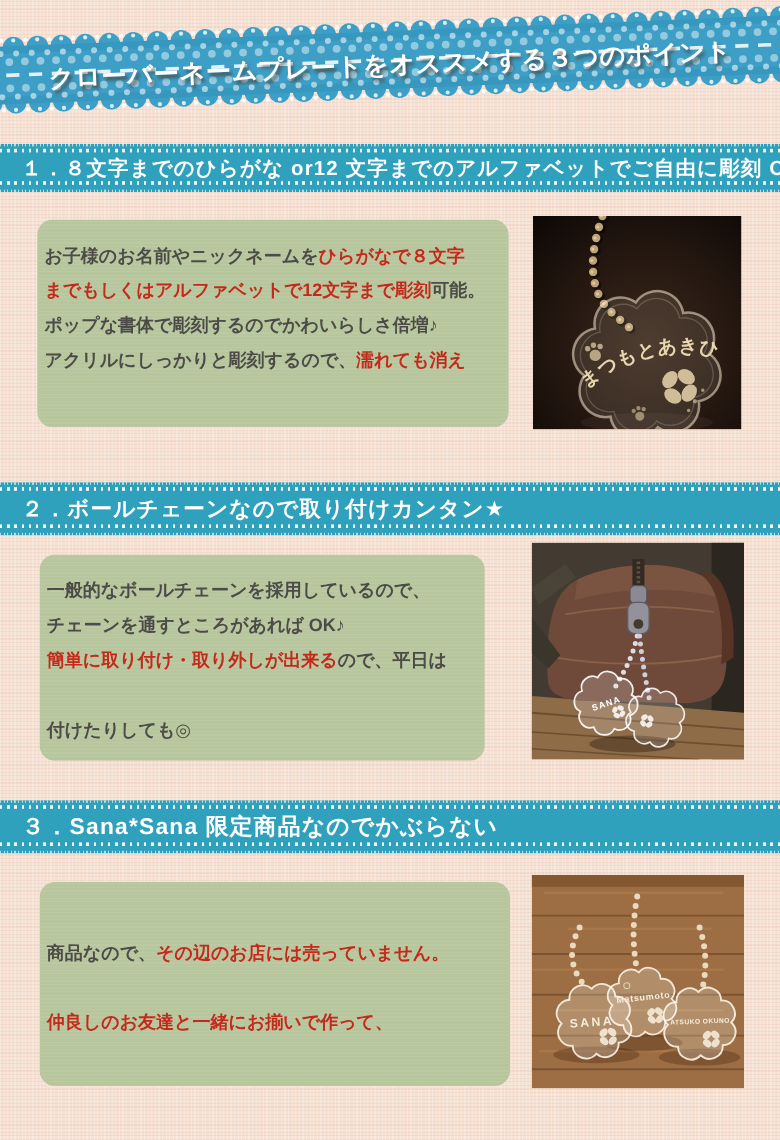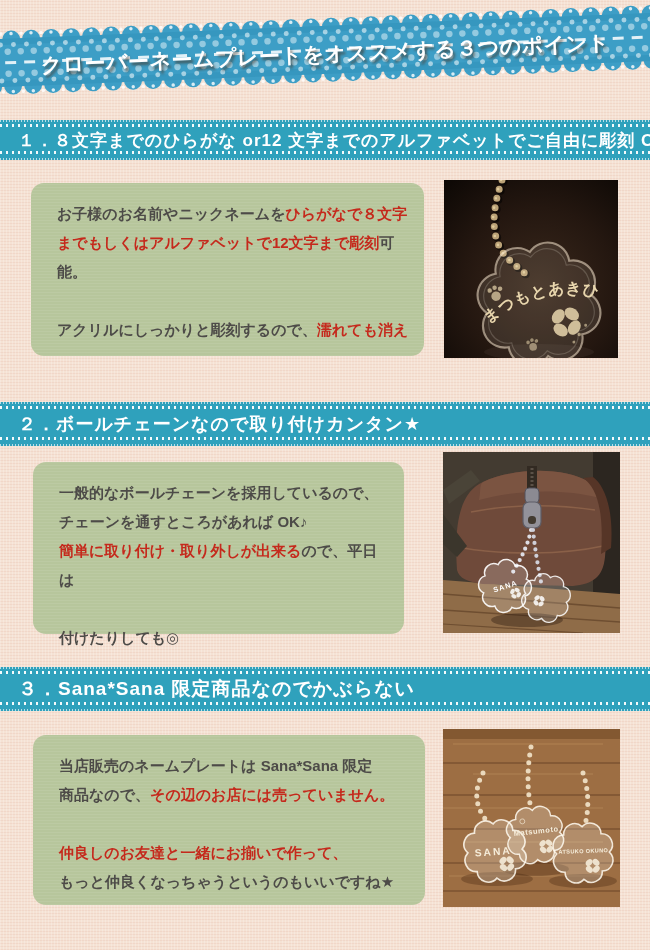--- a/index.html
+++ b/index.html
@@ -31,21 +31,21 @@
      background-repeat:no-repeat;
      display:flex;align-items:center;color:#fff;font-weight:bold;
      letter-spacing:1px;padding-left:18px;box-sizing:border-box;white-space:nowrap;}
   .banner1{top:120px;height:40px;font-size:17px;}
   .banner2{top:402px;font-size:18px;}
   .banner3{top:667px;font-size:19px;}
 
   
   .greenbox{position:absolute;background:#b7c69c;border-radius:13px;
      background-image:repeating-linear-gradient(0deg, rgba(255,255,255,.07) 0 1px, rgba(0,0,0,0) 1px 3px);
-     box-sizing:border-box;padding:16px 12px 0 26px;
+     box-sizing:border-box;padding:16px 12px 0 6px;
      font-size:15px;font-weight:bold;line-height:29px;color:#4d4b48;}
   .greenbox .em{color:#c5291c;}
   .box1{left:31px;top:183px;width:393px;height:173px;}
   .box2{left:33px;top:462px;width:371px;height:172px;}
   .box3{left:33px;top:735px;width:392px;height:170px;}
 
   
   .photo{position:absolute;overflow:hidden;}
   .photo svg{display:block;}
   .photo1{left:444px;top:180px;width:174px;height:178px;}
@@ -73,21 +73,21 @@
       <path d="M0,44 H678" stroke="#ffffff" stroke-width="3" stroke-dasharray="11 8" fill="none" opacity=".85"></path>
     </svg>
     <span class="ribbon-title">クローバーネームプレートをオススメする３つのポイント</span>
   </div>
 
   <div class="banner banner1">
     <span>１．８文字までのひらがな or12 文字までのアルファベットでご自由に彫刻 OK</span>
   </div>
 
   <div class="greenbox box1">
-    <span><span>お子様のお名前やニックネームを</span><span class="em">ひらがなで８文字</span><br><span class="em">までもしくはアルファベットで12文字まで彫刻</span><span>可能。</span><br><br><span>アクリルにしっかりと彫刻するので、</span><span class="em">濡れても消え</span><br></span>
+    <span><span>お子様のお名前やニックネームを</span><span class="em">ひらがなで８文字</span><br><span class="em">までもしくはアルファベットで12文字まで彫刻</span><span>可能。</span><br><span>ポップな書体で彫刻するのでかわいらしさ倍増♪</span><br><span>アクリルにしっかりと彫刻するので、</span><span class="em">濡れても消え</span><br></span>
   </div>
   <div class="photo photo1">
     <svg viewBox="0 0 174 178" width="174" height="178">
       <defs>
         <radialGradient id="p1g" cx="0.55" cy="0.6" r="0.8">
           <stop offset="0" stop-color="#3a281c"></stop>
           <stop offset="0.55" stop-color="#241710"></stop>
           <stop offset="1" stop-color="#0d0805"></stop>
         </radialGradient>
         <path id="flowerA" d="M40,0 A16.5 16.5 0 0 1 28.28,28.28 A16.5 16.5 0 0 1 0,40 A16.5 16.5 0 0 1 -28.28,28.28 A16.5 16.5 0 0 1 -40,0 A16.5 16.5 0 0 1 -28.28,-28.28 A16.5 16.5 0 0 1 0,-40 A16.5 16.5 0 0 1 28.28,-28.28 A16.5 16.5 0 0 1 40,0 Z"></path>
@@ -192,21 +192,21 @@
         </g>
       </g>
     </svg>
   </div>
 
   <div class="banner banner3">
     <span>３．Sana*Sana 限定商品なのでかぶらない</span>
   </div>
 
   <div class="greenbox box3">
-    <span><span>当店販売のネームプレートは Sana*Sana 限定</span><br><span>商品なので、</span><span class="em">その辺のお店には売っていません。</span><br><br><span class="em">仲良しのお友達と一緒にお揃いで作って、</span><br><span>もっと仲良くなっちゃうというのもいいですね★</span></span>
+    <span><br><span>商品なので、</span><span class="em">その辺のお店には売っていません。</span><br><br><span class="em">仲良しのお友達と一緒にお揃いで作って、</span><br></span>
   </div>
   <div class="photo photo3">
     <svg viewBox="0 0 177 178" width="177" height="178">
       <defs>
         <path id="flowerC" d="M40,0 A16.5 16.5 0 0 1 28.28,28.28 A16.5 16.5 0 0 1 0,40 A16.5 16.5 0 0 1 -28.28,28.28 A16.5 16.5 0 0 1 -40,0 A16.5 16.5 0 0 1 -28.28,-28.28 A16.5 16.5 0 0 1 0,-40 A16.5 16.5 0 0 1 28.28,-28.28 A16.5 16.5 0 0 1 40,0 Z"></path>
       </defs>
       <rect x="0" y="0" width="177" height="178" fill="#9d6e43"></rect>
       <rect x="0" y="0" width="177" height="10" fill="#835831"></rect>
       <g stroke="#7c5330" stroke-width="1.6">
         <path d="M0,34 H177"></path>

